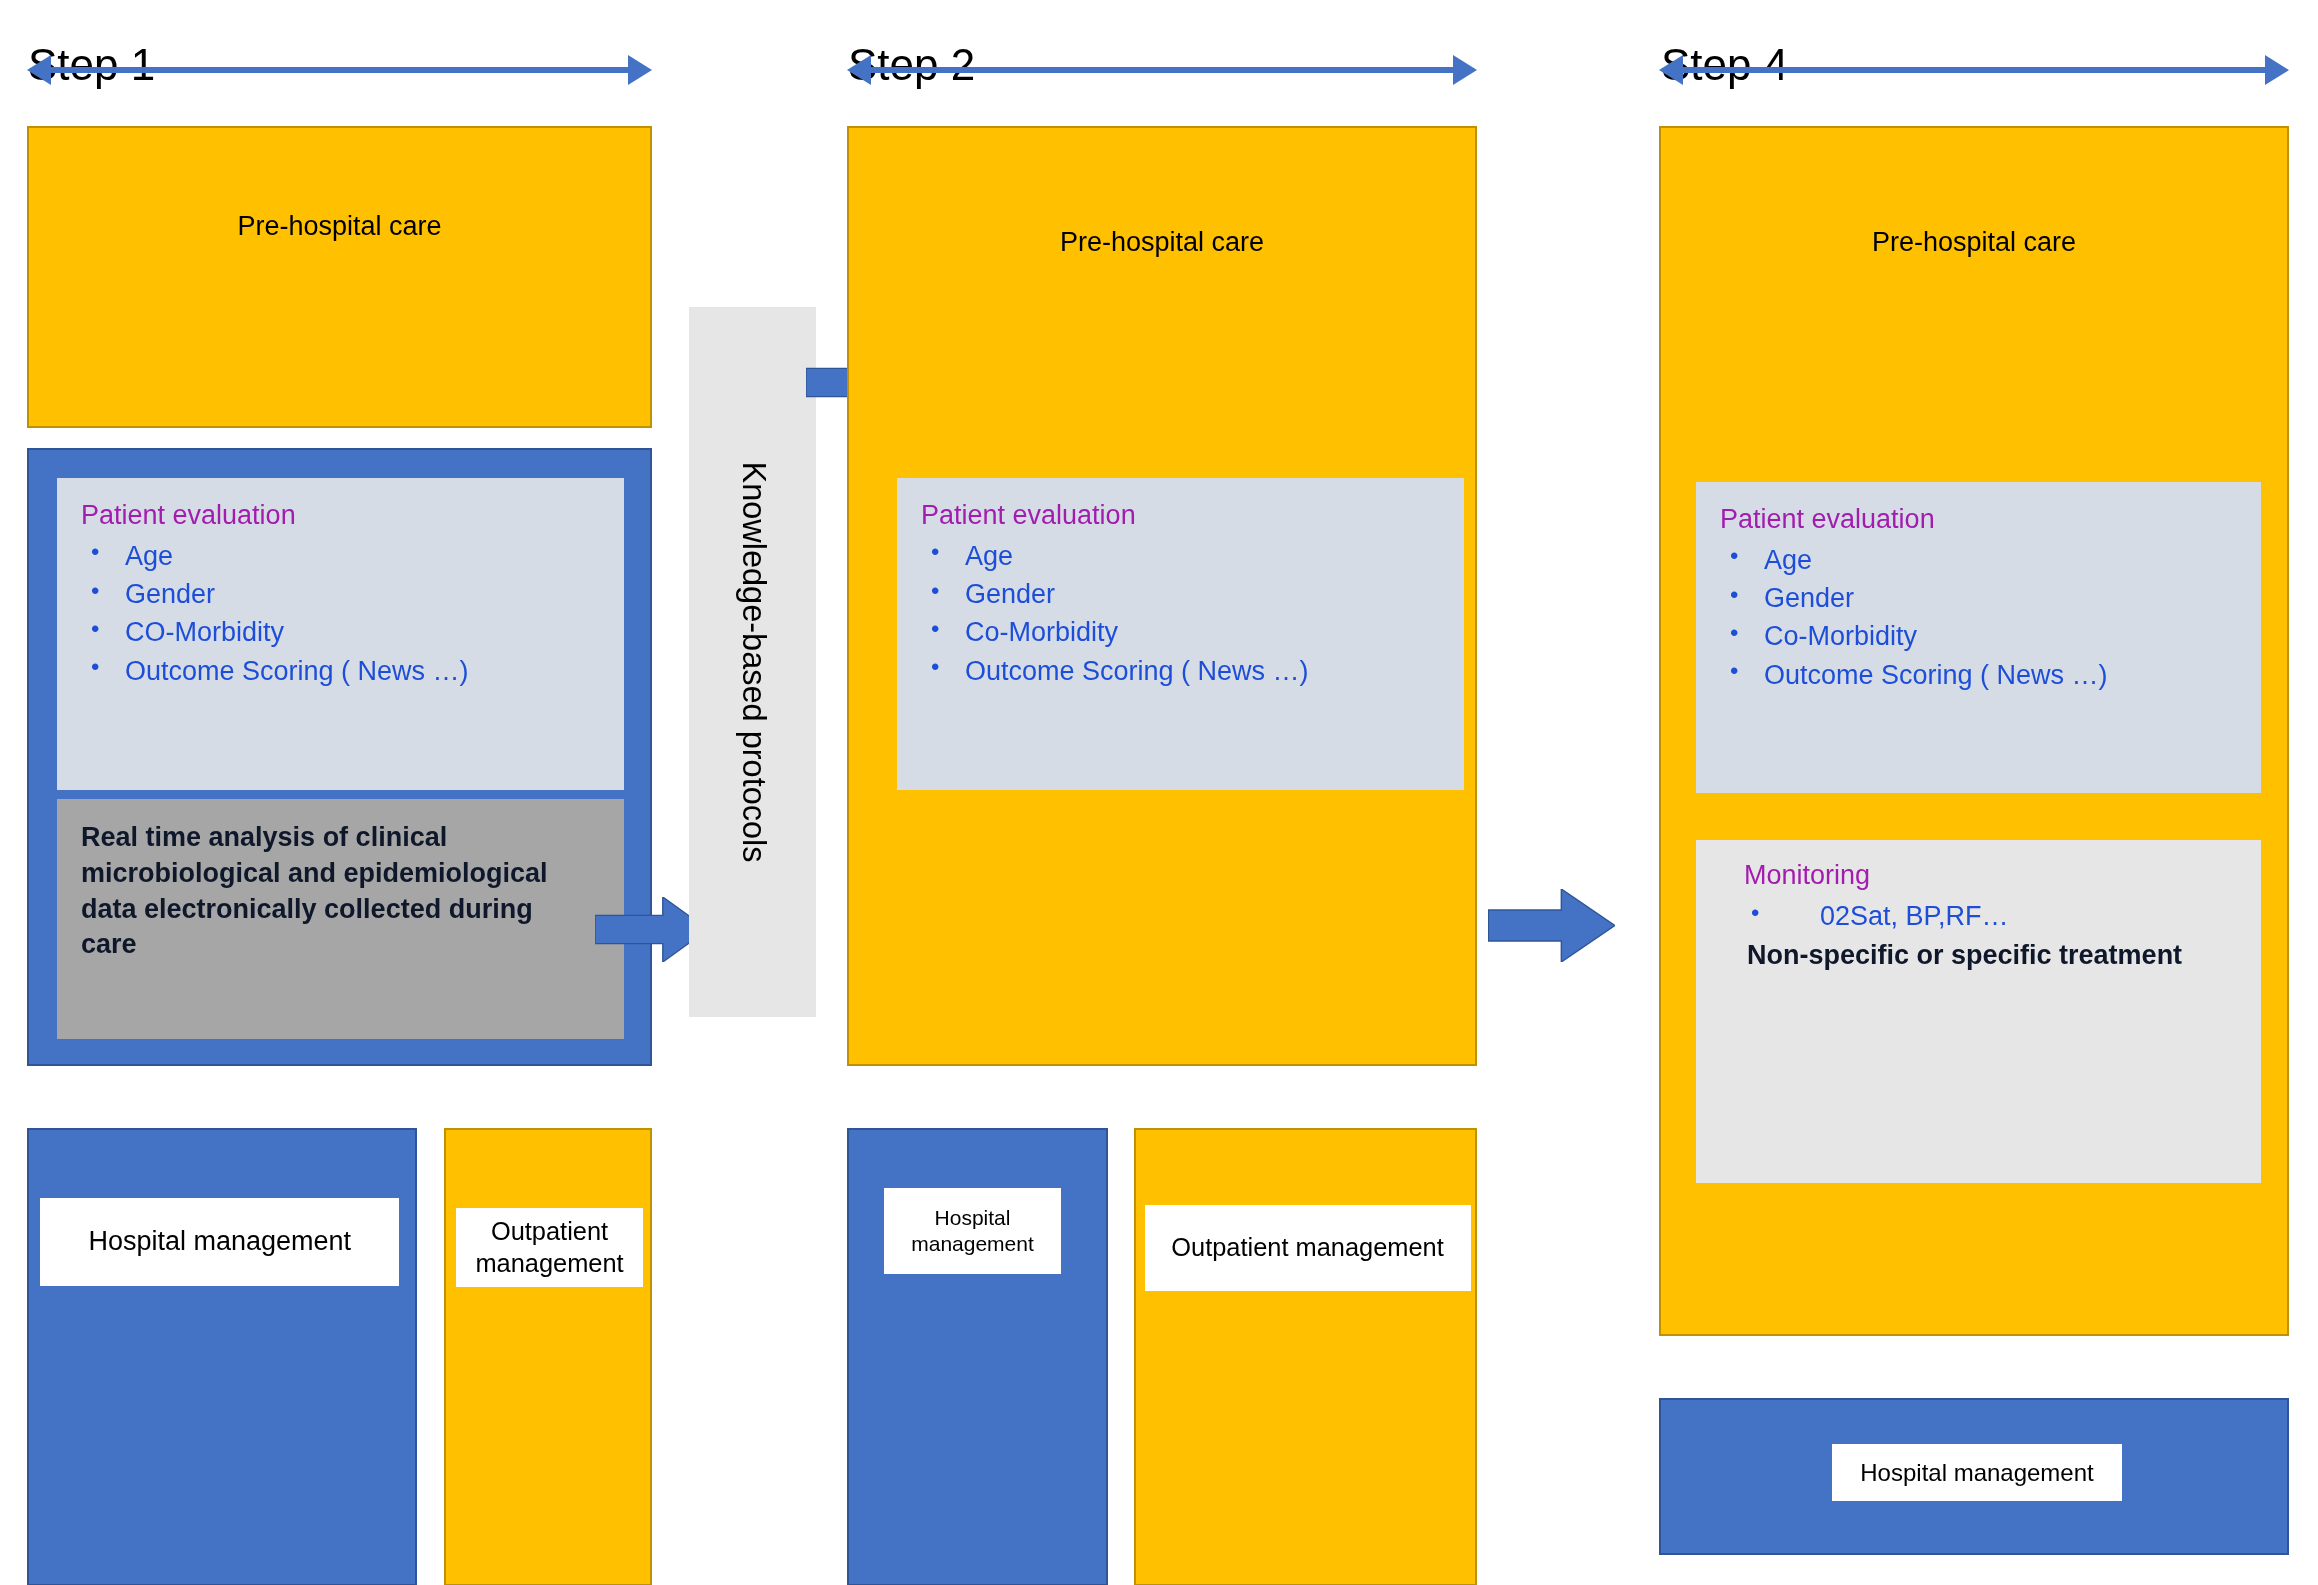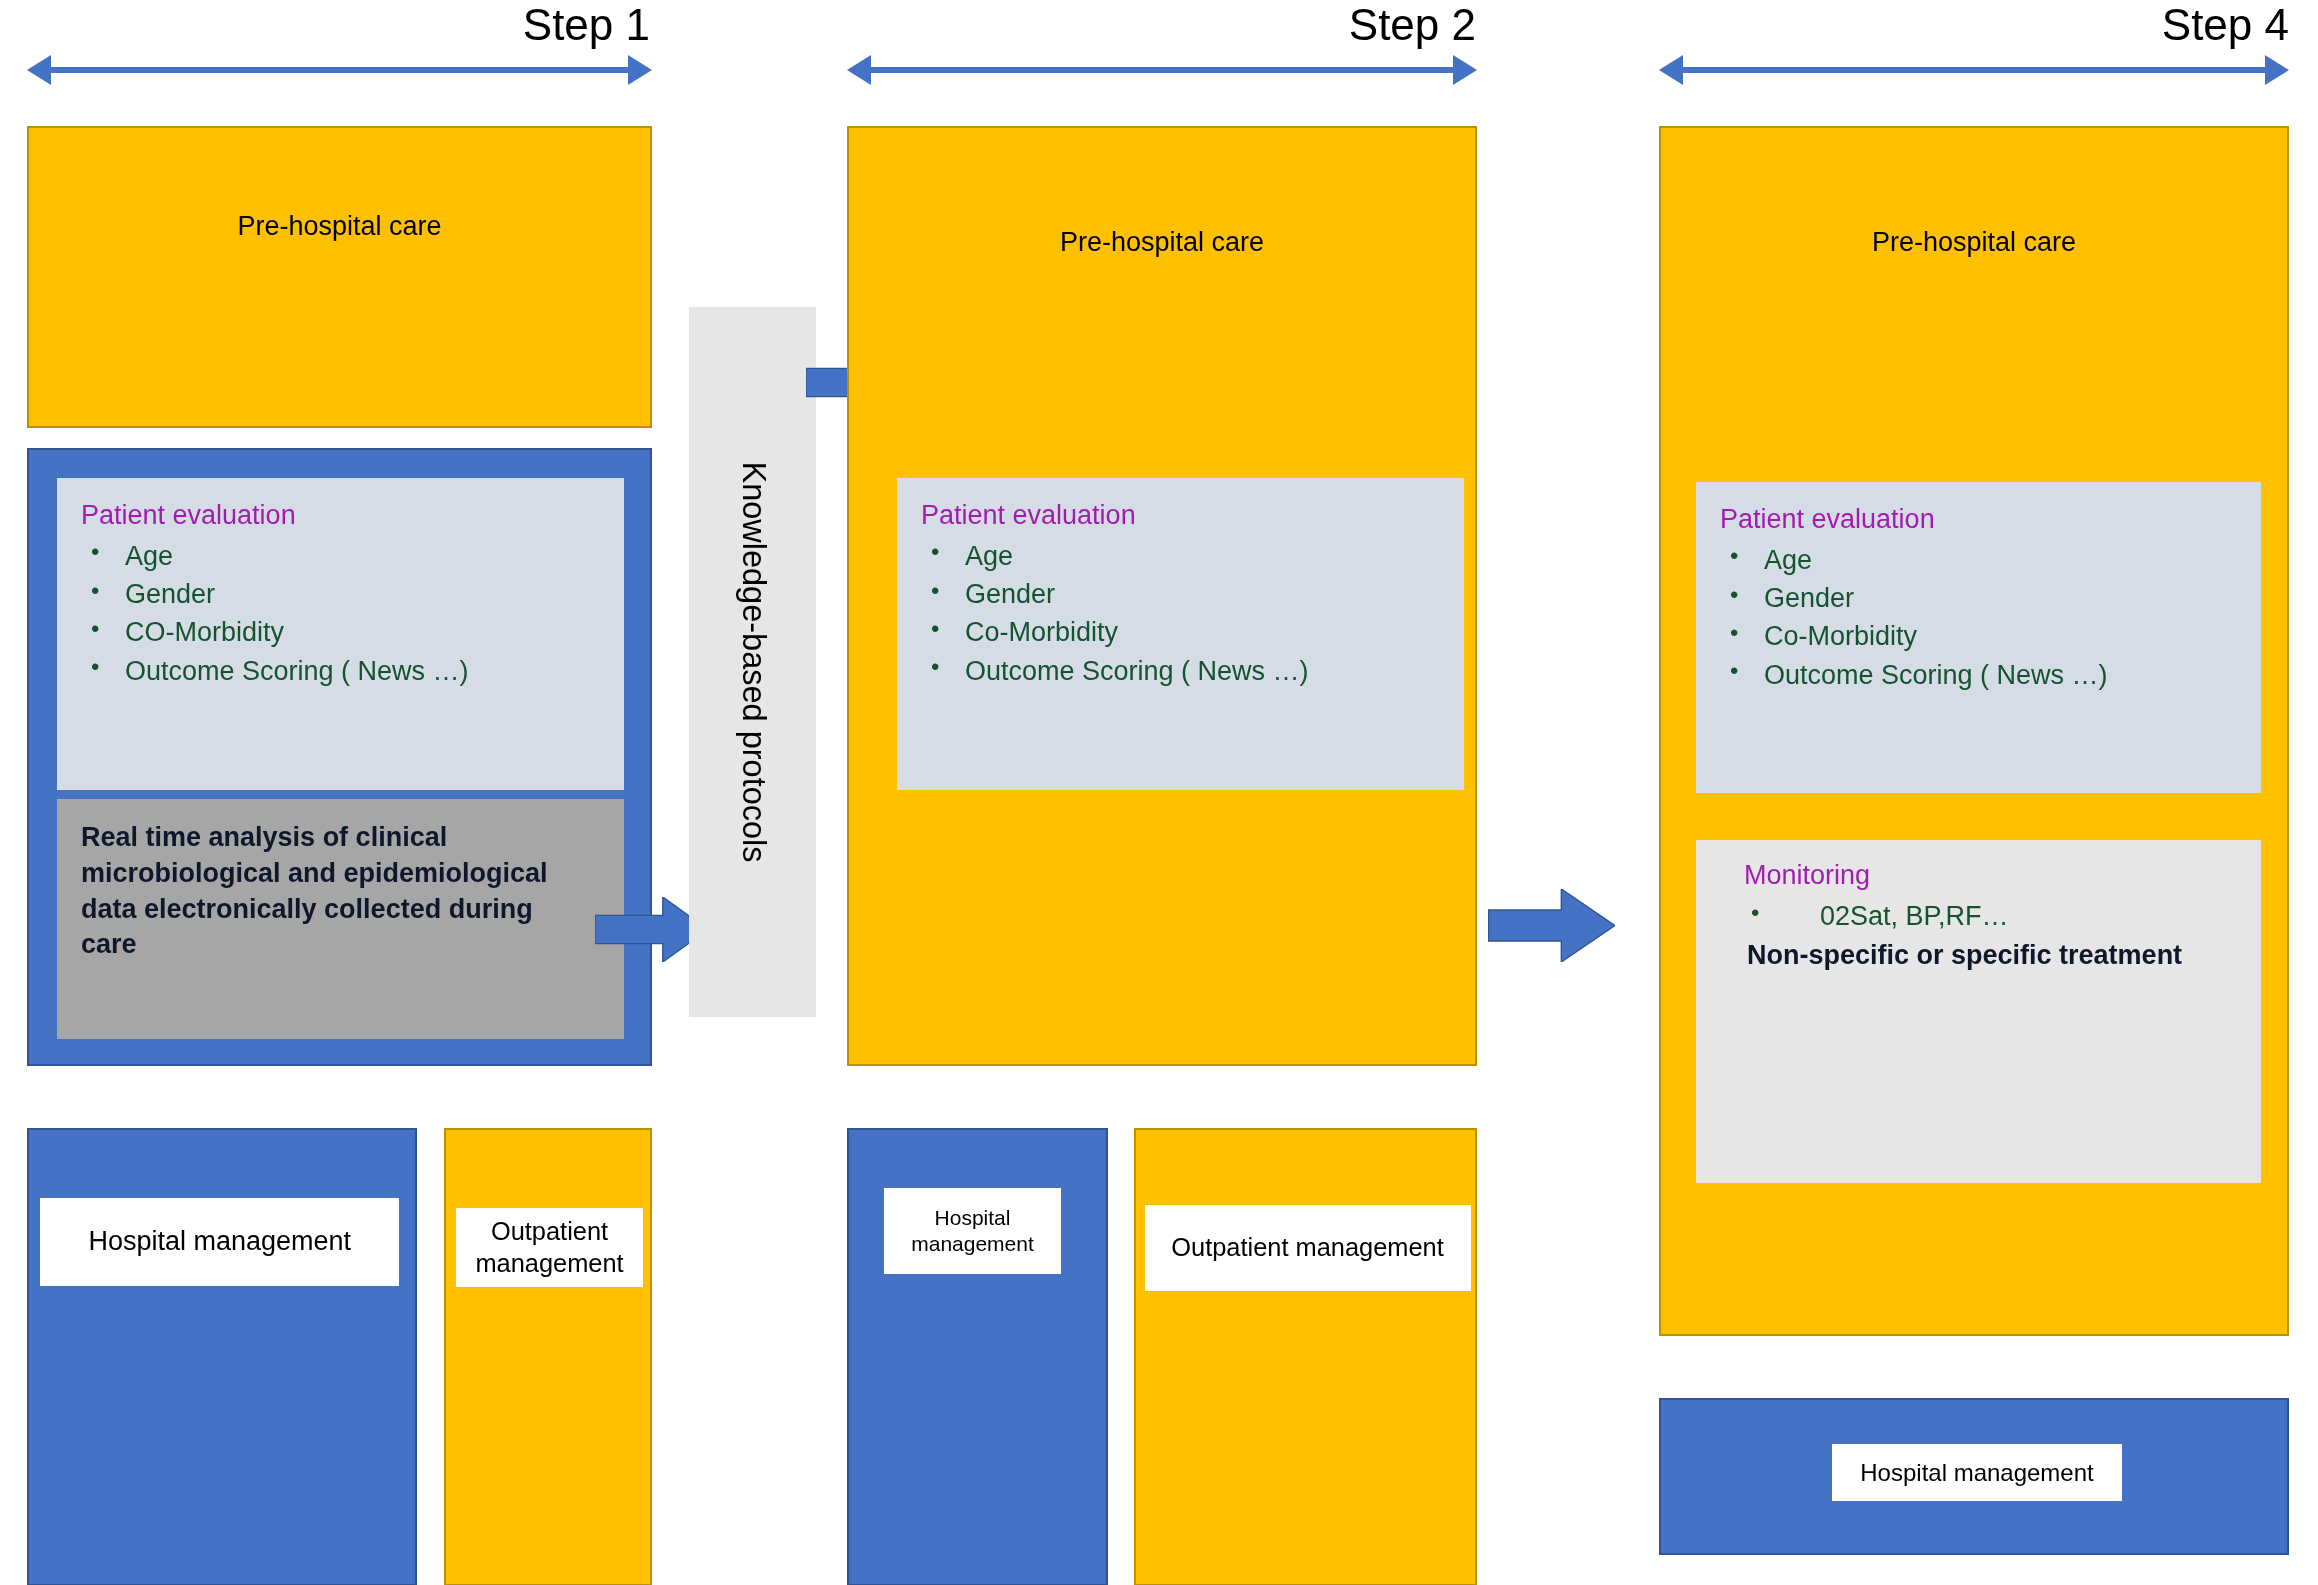--- a/index.html
+++ b/index.html
@@ -16,23 +16,24 @@
     height: 1586px;
     background: #ffffff;
     overflow: hidden;
   }
   .abs { position: absolute; box-sizing: border-box; }
 
   
   .step-title {
     font-size: 44px;
     color: #000000;
-    text-align: right;
+    text-align: left;
     line-height: 1;
     white-space: nowrap;
+    margin-top: 40px;
   }
   .step-arrow-line {
     height: 5.7px;
     background: #4472C4;
   }
   .step-arrow-head {
     width: 0; height: 0;
     border-top: 15.5px solid transparent;
     border-bottom: 15.5px solid transparent;
   }
@@ -81,21 +82,21 @@
     margin: 3px;
     font-weight: bold;
   }
   ul.bullets {
     list-style: none;
     margin: 0;
     padding: 0;
   }
   ul.bullets li {
     font-size: 27px;
-    color: #14532d;
+    color: #1d4ed8;
     line-height: 1.42;
     padding-left: 44px;
     position: relative;
   }
   ul.bullets li::before {
     content: "\2022";
     position: absolute;
     left: 10px;
     top: -1.4px;
     font-size: 24px;

